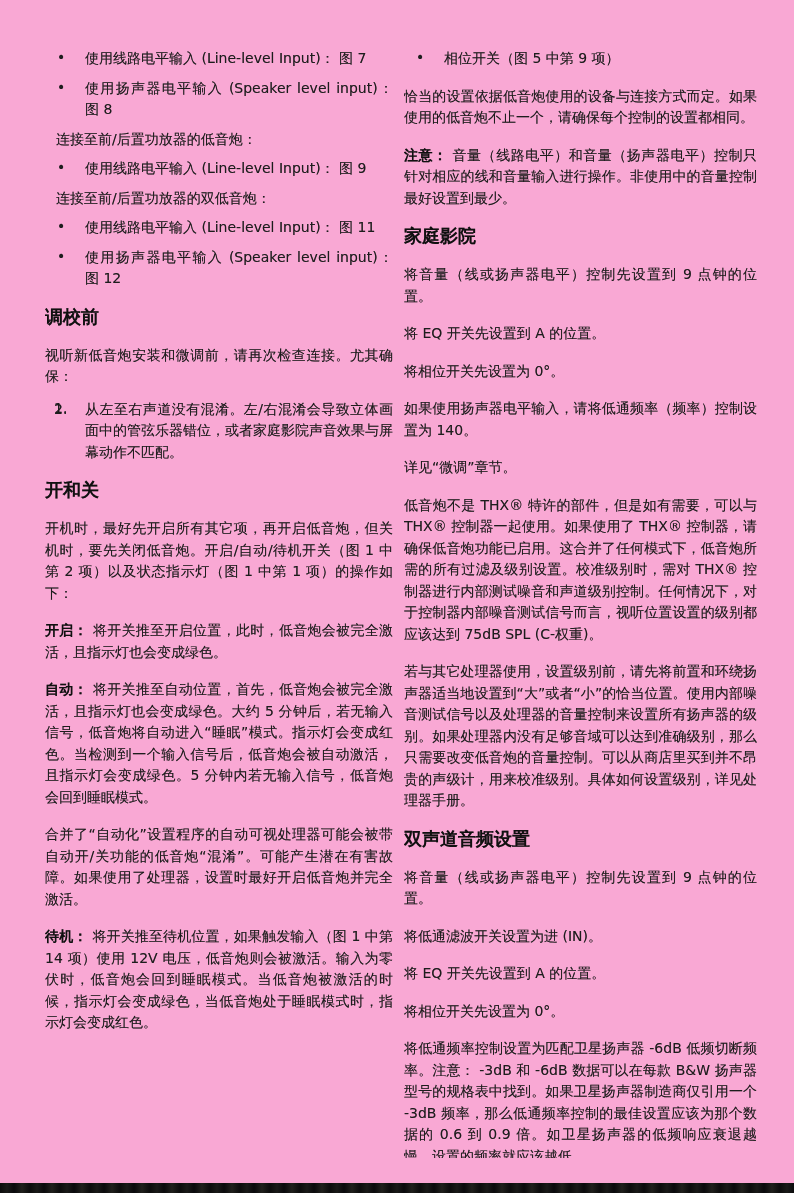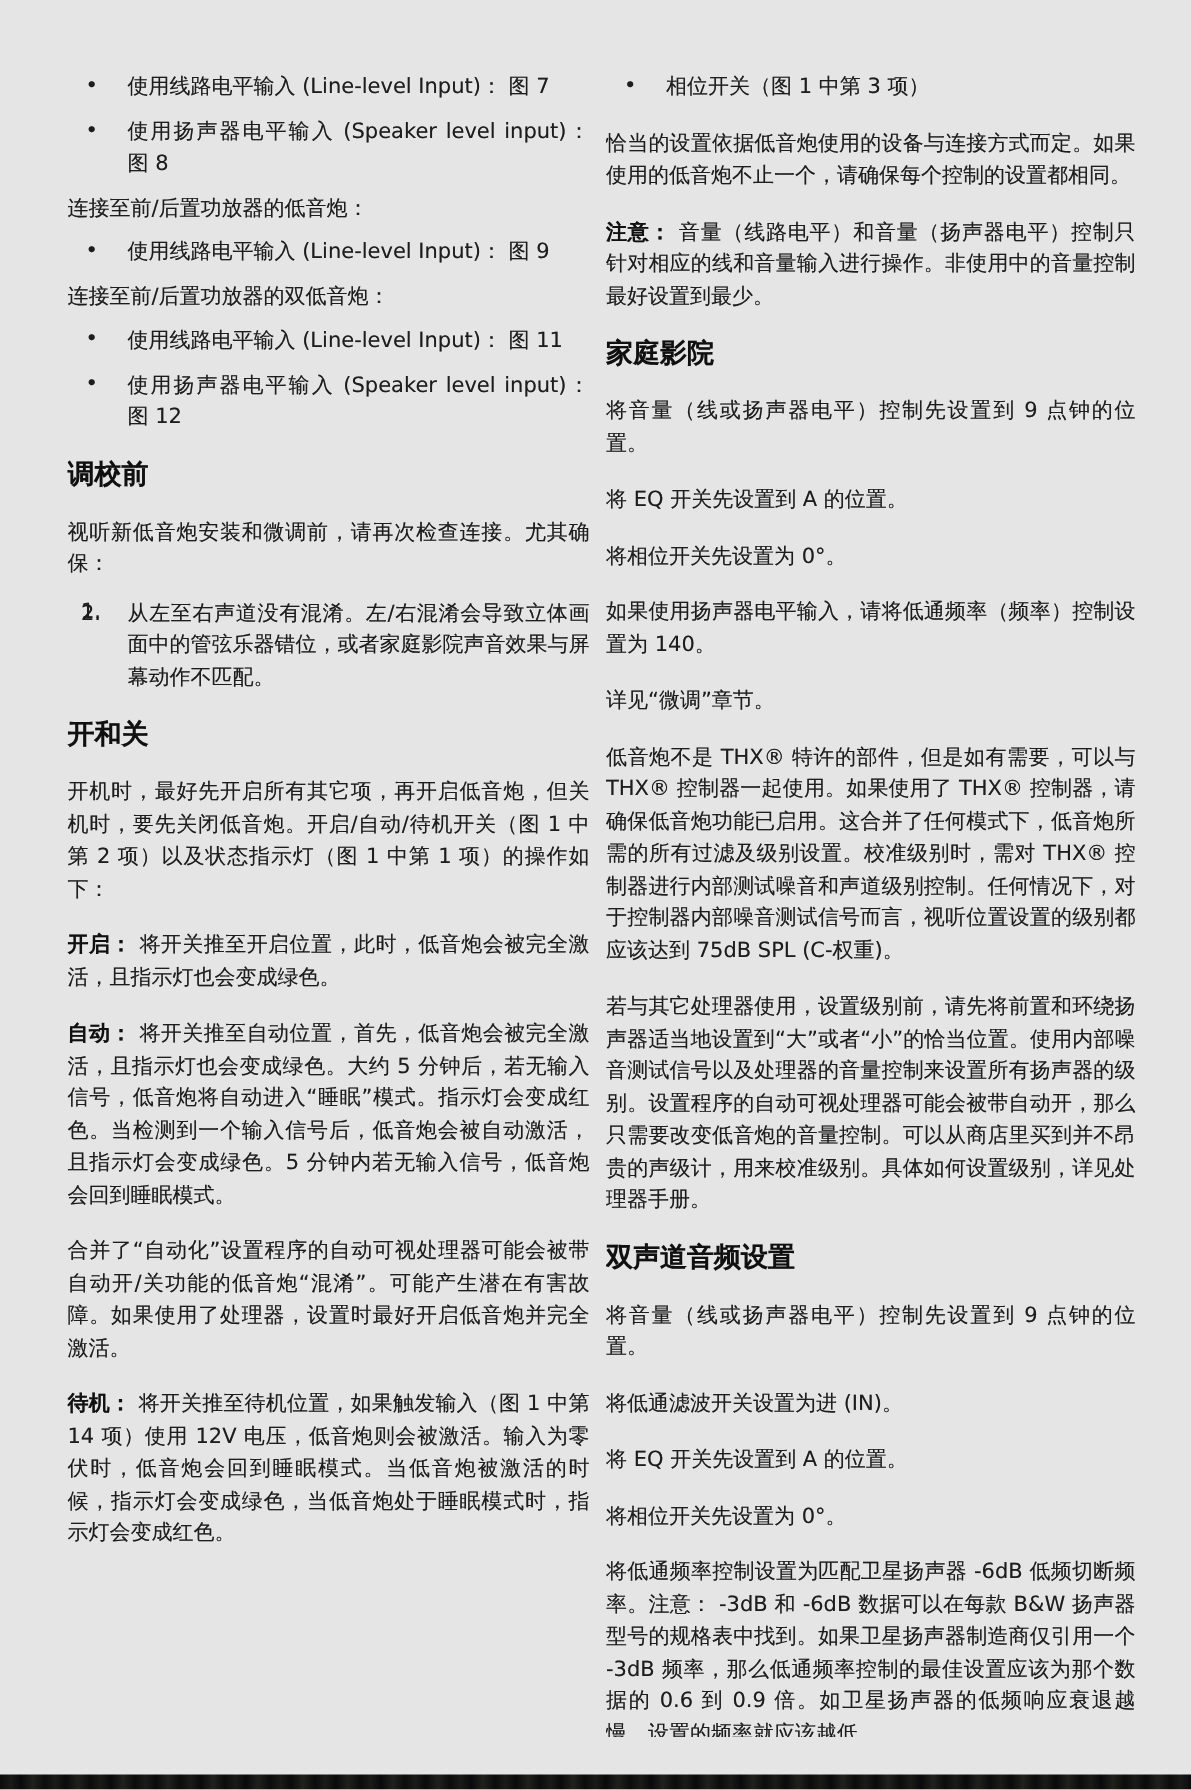--- a/index.html
+++ b/index.html
@@ -1,30 +1,30 @@
 <!DOCTYPE html>
 <html><head>
 <meta charset="utf-8">
 <style>
   html,body { margin:0; padding:0; }
   body { background:#ffffff; font-family:"DejaVu Sans", sans-serif; }
   .page {
     position:relative; width:794px; height:1193px;
-    background:#e5e5e5; overflow:hidden;
+    background:#f9a8d4; overflow:hidden;
   }
   .col {
     position:absolute; top:48px; height:1110px; overflow:hidden;
     font-size:14px; line-height:21.5px; color:#1d1d1d;
     text-align:justify; text-align-last:left;
     text-shadow:0 0 0.4px rgba(20,20,20,0.45);
   }
   .col-left  { left:45px;  width:348px; }
   .col-right { left:404px; width:353px; }
   .para { margin:16px 0 10px 0; }
-  .flush { margin:0 0 8px 0; }
+  .flush { margin:0 0 8px 11px; }
   .h1 {
     font-size:18px; font-weight:bold; color:#101010;
     margin:15px 0 9px 0; text-align:right; line-height:24px;
   }
   .h1:first-child { margin-top:0; }
   .bullet { position:relative; padding-left:40px; margin:0 0 8px 0; }
   .bullet::before { content:"•"; position:absolute; left:12px; top:-1px; font-size:14px; }
   .num-item { position:relative; padding-left:40px; margin:0 0 11px 0; }
   .num-item .num { position:absolute; left:9px; }
   b.lead { margin-right:5px; color:#101010; }
@@ -62,32 +62,32 @@
     <div class="h1">开和关</div>
     <p class="para">开机时，最好先开启所有其它项，再开启低音炮，但关机时，要先关闭低音炮。开启/自动/待机开关（图 1 中第 2 项）以及状态指示灯（图 1 中第 1 项）的操作如下：</p>
     <p class="para"><b class="lead">开启：</b><span>将开关推至开启位置，此时，低音炮会被完全激活，且指示灯也会变成绿色。</span></p>
     <p class="para"><b class="lead">自动：</b><span>将开关推至自动位置，首先，低音炮会被完全激活，且指示灯也会变成绿色。大约 5 分钟后，若无输入信号，低音炮将自动进入“睡眠”模式。指示灯会变成红色。当检测到一个输入信号后，低音炮会被自动激活，且指示灯会变成绿色。5 分钟内若无输入信号，低音炮会回到睡眠模式。</span></p>
     <p class="para">合并了“自动化”设置程序的自动可视处理器可能会被带自动开/关功能的低音炮“混淆”。可能产生潜在有害故障。如果使用了处理器，设置时最好开启低音炮并完全激活。</p>
     <p class="para"><b class="lead">待机：</b><span>将开关推至待机位置，如果触发输入（图 1 中第 14 项）使用 12V 电压，低音炮则会被激活。输入为零伏时，低音炮会回到睡眠模式。当低音炮被激活的时候，指示灯会变成绿色，当低音炮处于睡眠模式时，指示灯会变成红色。</span></p>
 
   </div>
 
   <div class="col col-right">
-    <div class="bullet"><span>相位开关（图 1 中第 3 项）</span></div>
+    <div class="bullet"><span>相位开关（图 5 中第 9 项）</span></div>
     <p class="para">恰当的设置依据低音炮使用的设备与连接方式而定。如果使用的低音炮不止一个，请确保每个控制的设置都相同。</p>
     <p class="para"><b class="lead">注意：</b><span>音量（线路电平）和音量（扬声器电平）控制只针对相应的线和音量输入进行操作。非使用中的音量控制最好设置到最少。</span></p>
 
     <div class="h1">家庭影院</div>
     <p class="para">将音量（线或扬声器电平）控制先设置到 9 点钟的位置。</p>
     <p class="para">将 EQ 开关先设置到 A 的位置。</p>
     <p class="para">将相位开关先设置为 0°。</p>
     <p class="para">如果使用扬声器电平输入，请将低通频率（频率）控制设置为 140。</p>
     <p class="para">详见“微调”章节。</p>
     <p class="para">低音炮不是 THX® 特许的部件，但是如有需要，可以与 THX® 控制器一起使用。如果使用了 THX® 控制器，请确保低音炮功能已启用。这合并了任何模式下，低音炮所需的所有过滤及级别设置。校准级别时，需对 THX® 控制器进行内部测试噪音和声道级别控制。任何情况下，对于控制器内部噪音测试信号而言，视听位置设置的级别都应该达到 75dB SPL (C-权重)。</p>
-    <p class="para">若与其它处理器使用，设置级别前，请先将前置和环绕扬声器适当地设置到“大”或者“小”的恰当位置。使用内部噪音测试信号以及处理器的音量控制来设置所有扬声器的级别。设置程序的自动可视处理器可能会被带自动开，那么只需要改变低音炮的音量控制。可以从商店里买到并不昂贵的声级计，用来校准级别。具体如何设置级别，详见处理器手册。</p>
+    <p class="para">若与其它处理器使用，设置级别前，请先将前置和环绕扬声器适当地设置到“大”或者“小”的恰当位置。使用内部噪音测试信号以及处理器的音量控制来设置所有扬声器的级别。如果处理器内没有足够音域可以达到准确级别，那么只需要改变低音炮的音量控制。可以从商店里买到并不昂贵的声级计，用来校准级别。具体如何设置级别，详见处理器手册。</p>
 
     <div class="h1">双声道音频设置</div>
     <p class="para">将音量（线或扬声器电平）控制先设置到 9 点钟的位置。</p>
     <p class="para">将低通滤波开关设置为进 (IN)。</p>
     <p class="para">将 EQ 开关先设置到 A 的位置。</p>
     <p class="para">将相位开关先设置为 0°。</p>
     <p class="para">将低通频率控制设置为匹配卫星扬声器 -6dB 低频切断频率。注意： -3dB 和 -6dB 数据可以在每款 B&amp;W 扬声器型号的规格表中找到。如果卫星扬声器制造商仅引用一个 -3dB 频率，那么低通频率控制的最佳设置应该为那个数据的 0.6 到 0.9 倍。如卫星扬声器的低频响应衰退越慢，设置的频率就应该越低。</p>
     <p class="para">详见“微调”章节。</p>
 
     <div class="h1">微调</div>

